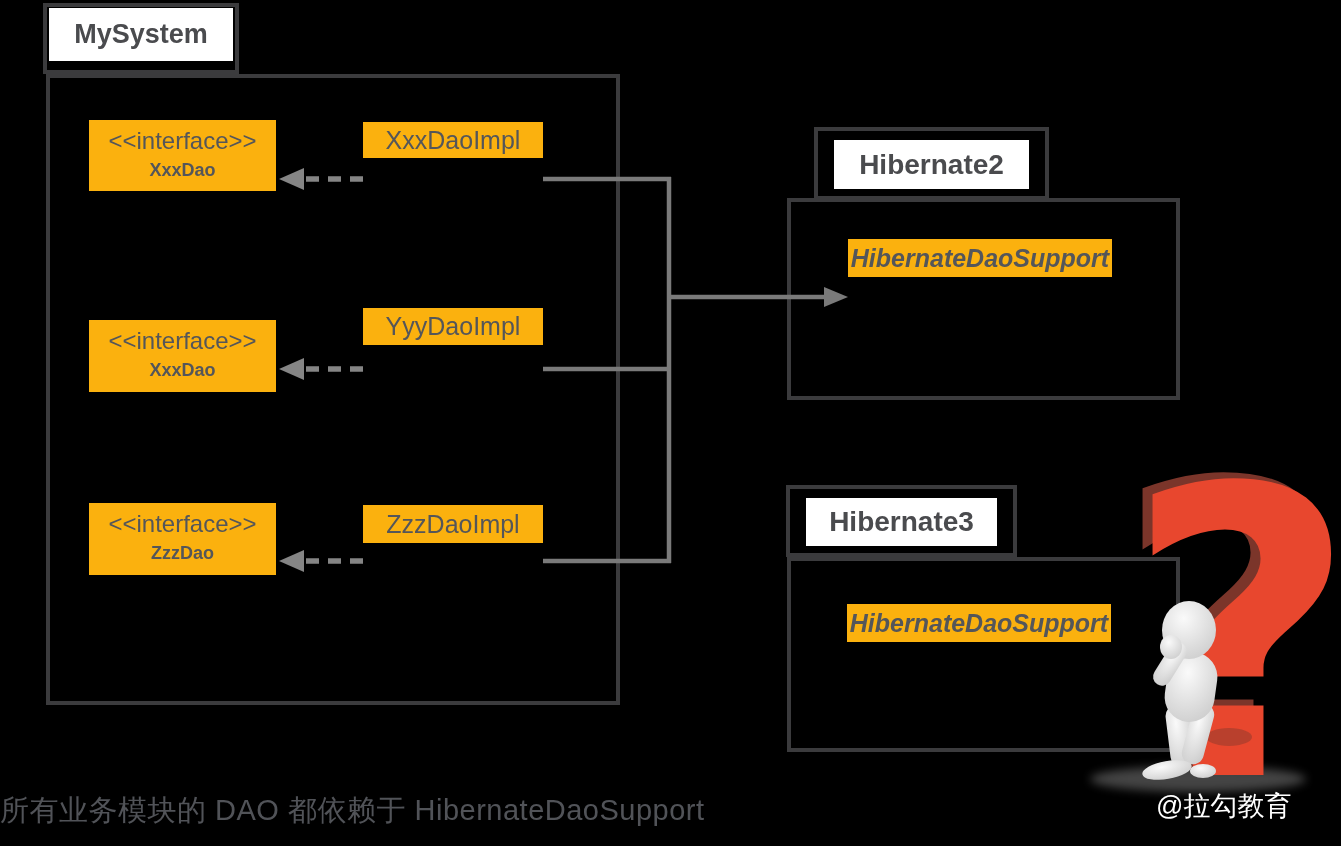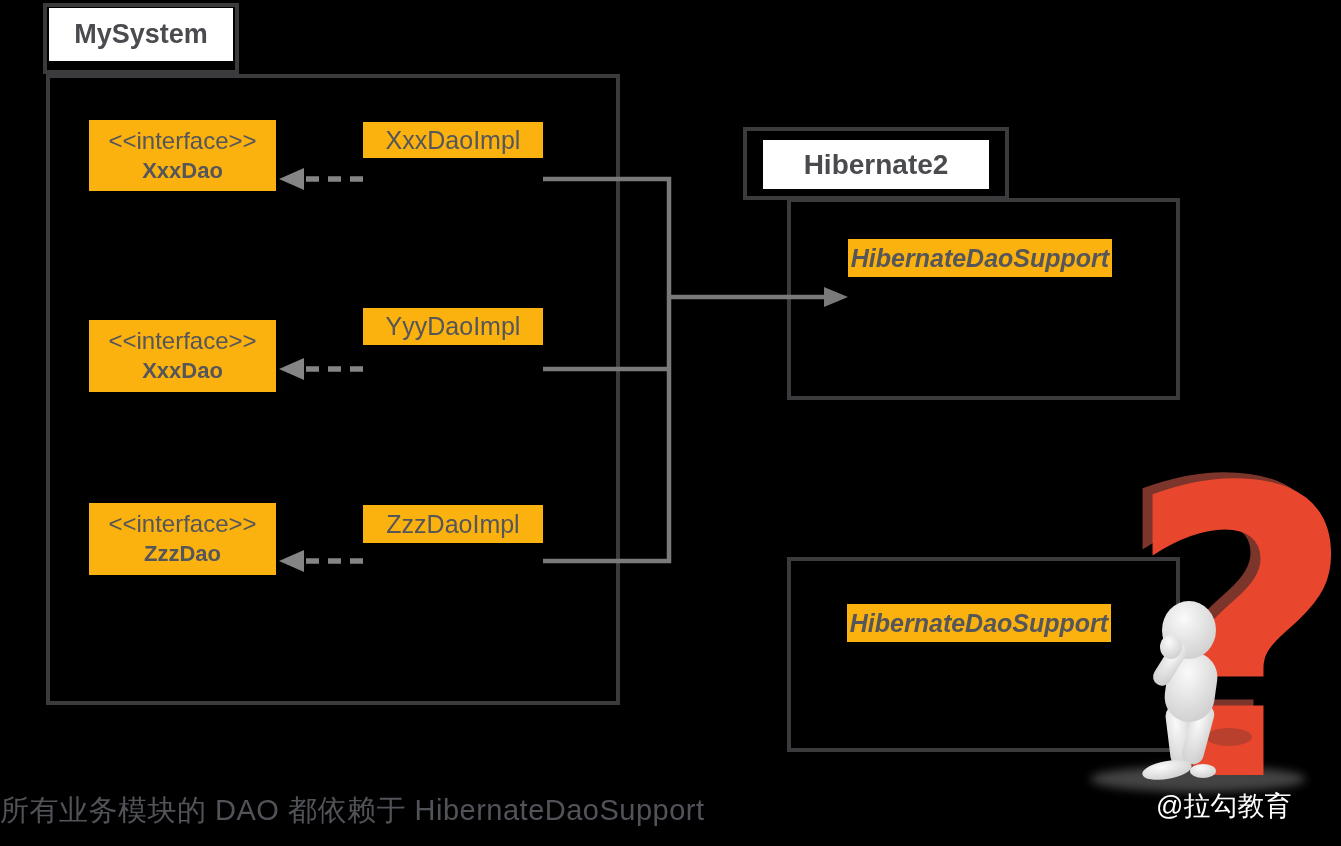--- a/index.html
+++ b/index.html
@@ -5,35 +5,35 @@
   html,body{margin:0;padding:0;background:#000;}
   .canvas{position:relative;width:1341px;height:846px;background:#000000;overflow:hidden;
           font-family:"Liberation Sans",sans-serif;}
 
   
   .pkg-tab{position:absolute;box-sizing:border-box;border:4px solid #3b3b3d;background:#000;}
   .pkg-tab-inner{position:absolute;background:#ffffff;display:flex;align-items:center;justify-content:center;
                  color:#4a4b4e;font-weight:bold;}
   .tab-mysystem{left:43px;top:3px;width:196px;height:71px;}
   .tab-mysystem .pkg-tab-inner{left:2px;right:2px;top:1px;bottom:9px;font-size:27px;}
-  .tab-h2{left:743px;top:127px;width:266px;height:73px;}
+  .tab-h2{left:814px;top:127px;width:235px;height:73px;}
   .tab-h3{left:786px;top:485px;width:231px;height:72px;}
   .tab-h2 .pkg-tab-inner,.tab-h3 .pkg-tab-inner{left:16px;right:16px;top:9px;bottom:7px;font-size:28px;}
 
   .pkg-body{position:absolute;box-sizing:border-box;border:4px solid #3b3b3d;background:transparent;}
   .body-mysystem{left:46px;top:74px;width:574px;height:631px;}
   .body-h2{left:787px;top:198px;width:393px;height:202px;}
   .body-h3{left:787px;top:557px;width:393px;height:195px;}
 
   
   .obox{position:absolute;background:#fbb10e;color:#54565a;display:flex;align-items:center;
         justify-content:center;text-align:center;}
   .iface{left:89px;width:187px;flex-direction:column;}
   .iface .l1{font-size:24px;font-weight:400;line-height:29px;}
-  .iface .l2{font-size:22px;font-weight:700;line-height:31px;}
+  .iface .l2{font-size:18px;font-weight:700;line-height:31px;}
   .iface-1{top:120px;height:71px;}
   .iface-2{top:320px;height:72px;}
   .iface-3{top:503px;height:72px;}
   .impl{left:363px;width:180px;font-size:25px;font-weight:400;}
   .impl-1{top:122px;height:36px;}
   .impl-2{top:308px;height:37px;}
   .impl-3{top:505px;height:38px;}
   .hds{width:264px;font-size:25px;font-weight:700;font-style:italic;}
   .hds-2{left:848px;top:239px;height:38px;}
   .hds-3{left:847px;top:604px;height:38px;}
@@ -72,20 +72,23 @@
   <div class="obox impl impl-2">YyyDaoImpl</div>
   <div class="obox impl impl-3">ZzzDaoImpl</div>
 
   <div class="pkg-body body-h2"></div>
   <div class="pkg-tab tab-h2">
     <div class="pkg-tab-inner">Hibernate2</div>
   </div>
   <div class="obox hds hds-2">HibernateDaoSupport</div>
 
   <div class="pkg-body body-h3"></div>
+  <div class="pkg-tab tab-h3">
+    <div class="pkg-tab-inner">Hibernate3</div>
+  </div>
   <div class="obox hds hds-3">HibernateDaoSupport</div>
 
   <svg class="overlay" width="1341" height="846">
 
     <g stroke="#858585" stroke-width="5.5" stroke-dasharray="13 9">
       <line x1="363" y1="179" x2="306" y2="179"></line>
       <line x1="363" y1="369" x2="306" y2="369"></line>
       <line x1="363" y1="561" x2="306" y2="561"></line>
     </g>
     <g fill="#858585">

